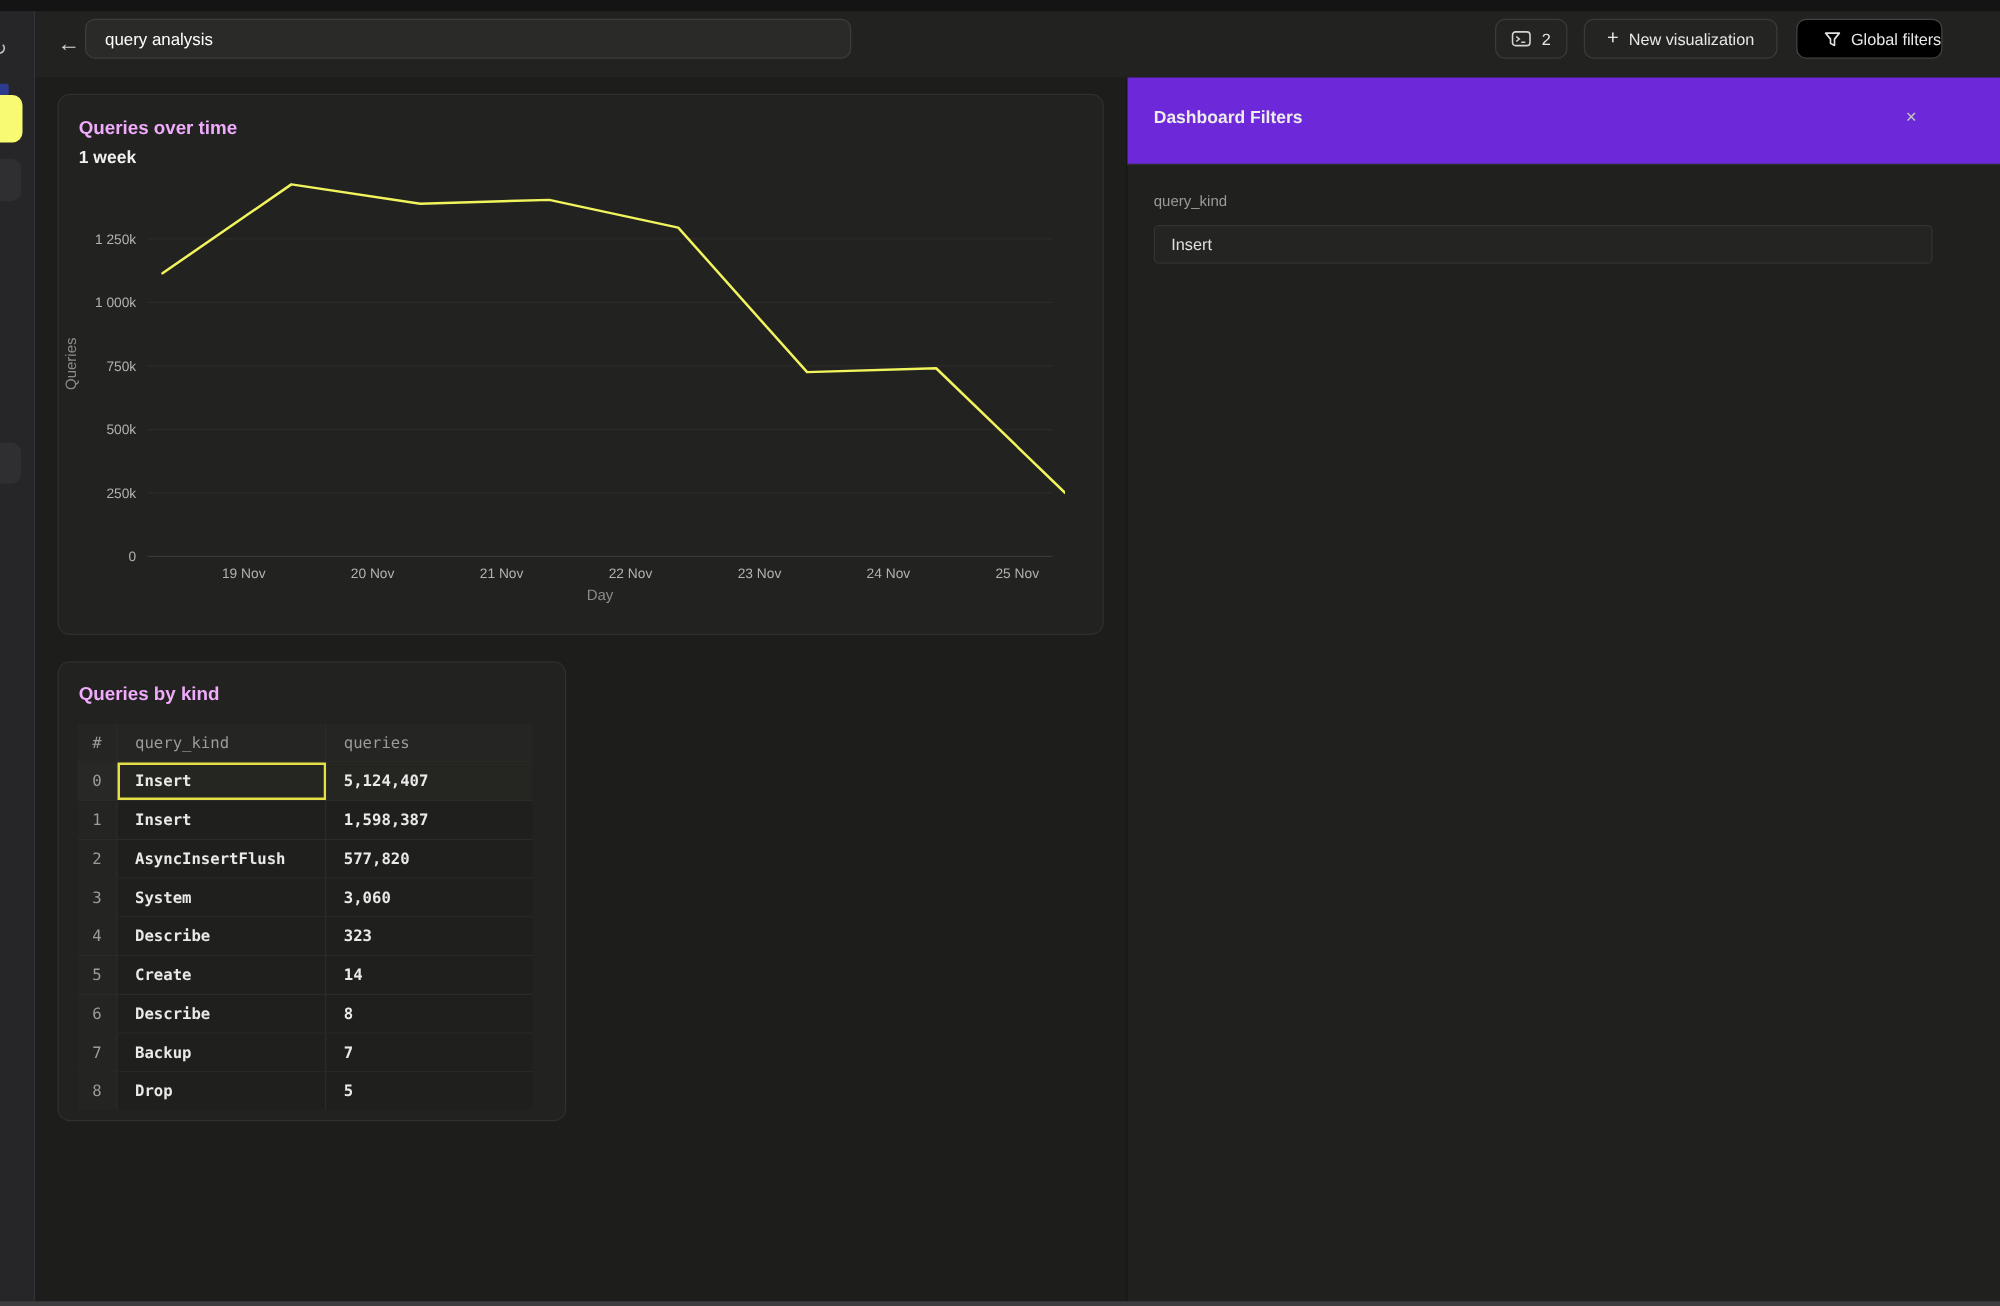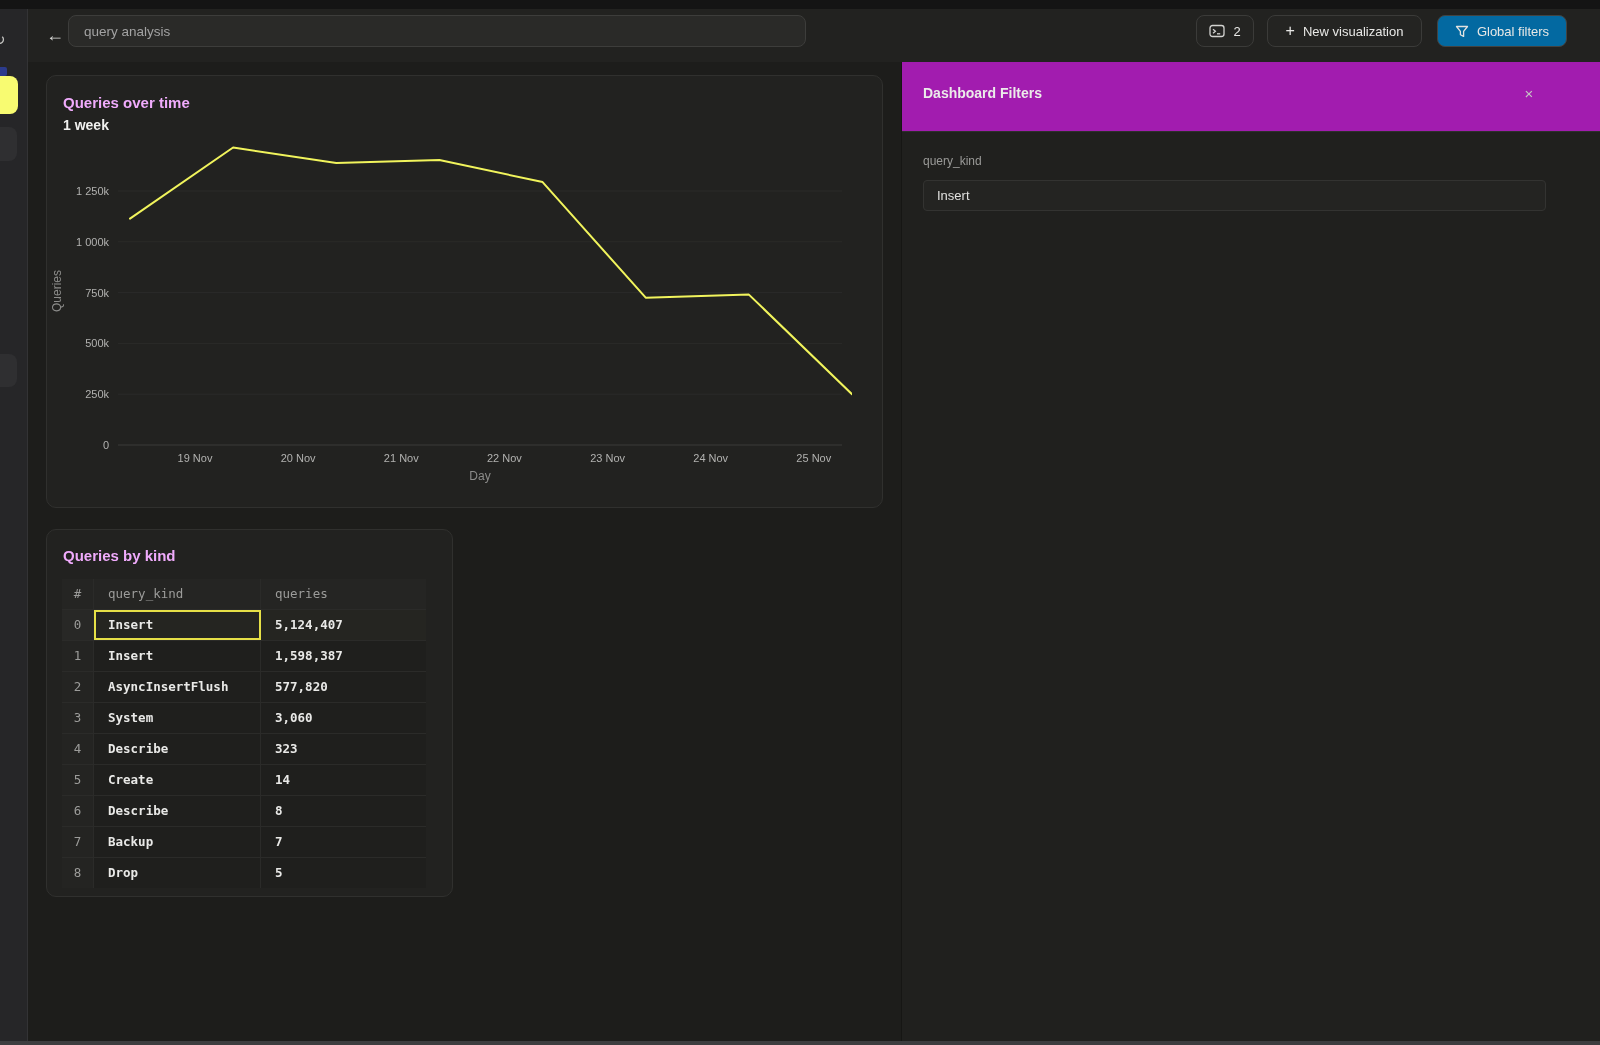--- a/index.html
+++ b/index.html
@@ -18,29 +18,29 @@
   #rail-history { left:-7px; top:22px; width:22px; height:18px; color:#c2c2c0; font-size:15px; line-height:18px; background:none; }
   #rail-focus { left:-6px; top:58px; width:13px; height:9px; background:#2c3b8c; border-radius:2px; }
   #rail-active { left:-8px; top:67px; width:26px; height:38px; background:#f8fb71; }
   #rail-item2 { left:-8px; top:118px; width:25px; height:34px; background:#2f2f31; }
   #rail-item3 { left:-8px; top:345px; width:25px; height:33px; background:#2f2f31; }
 
   
   #topbar { left:28px; top:9px; width:1572px; height:53px; background:#222220; }
   #back-btn { position:absolute; left:12px; top:10px; width:30px; height:32px; color:#d8d8d6;
               font-size:18px; line-height:32px; text-align:center; cursor:pointer; background:none; border:none; }
-  #title-input { position:absolute; left:40px; top:6px; width:738px; height:32px; background:#2a2a28;
-                 border:1px solid #3d3d3b; border-radius:8px; color:#a3a3a3; font-size:13.5px;
+  #title-input { position:absolute; left:40px; top:6px; width:613px; height:32px; background:#2a2a28;
+                 border:1px solid #3d3d3b; border-radius:8px; color:#ffffff; font-size:13.5px;
                  padding:0 15px; font-family:"Liberation Sans", sans-serif; outline:none; }
   .tb-btn { position:absolute; top:6px; height:32px; background:#242422; border:1px solid #3b3b39;
             border-radius:8px; color:#e8e8e6; font-size:13px; display:flex; align-items:center;
             justify-content:center; gap:8px; cursor:pointer; font-family:"Liberation Sans", sans-serif; }
   #tabs-btn   { left:1168px; width:58px; }
   #newviz-btn { left:1239px; width:155px; }
-  #gfilter-btn{ left:1409px; width:130px; background:#0369a1; border-color:#434341; }
+  #gfilter-btn{ left:1409px; width:117px; background:#000000; border-color:#434341;justify-content:flex-end; }
   .tb-btn svg { display:block; }
   .plus-glyph { font-size:16px; color:#e8e8e6; margin-top:-1px; }
 
   
   #main { left:29px; top:62px; width:872px; height:983px; background:#1d1d1b; }
   .card { position:absolute; background:#222220; border:1px solid #30302e; border-radius:10px; }
   #chart-card { left:17px; top:13px; width:837px; height:433px; }
   #table-card { left:17px; top:467px; width:407px; height:368px; }
   .card-title { position:absolute; left:16px; color:#f0abfc; font-size:15px; font-weight:700; }
   .card-subtitle { position:absolute; left:16px; color:#f1f1ef; font-size:14px; font-weight:700; }
@@ -60,21 +60,21 @@
   .td:last-child, .th:last-child { border-right:none; }
   .th { color:#9c9c9a; font-weight:400; }
   .td.idx { color:#9c9c9a; font-weight:400; text-align:center; padding:0; background:#242422; }
   .th.idx { text-align:center; padding:0; }
   .tr.selrow .td { background:#252521; }
   .tr.selrow .td.idx { background:#282826; }
   .td.sel { outline:2px solid #e6e047; outline-offset:-2px; }
 
   
   #panel { left:901px; top:62px; width:699px; height:983px; background:#20201e; border-left:1px solid #161614; }
-  #panel-head { position:absolute; left:0; top:0; width:100%; height:70px; background:#a21caf; border-bottom:1px solid #2e2e2c; }
+  #panel-head { position:absolute; left:0; top:0; width:100%; height:70px; background:#6d28d9; border-bottom:1px solid #2e2e2c; }
   #panel-title { position:absolute; left:21px; top:23px; color:#ececea; font-size:14px; font-weight:600; }
   #panel-close { position:absolute; right:60px; top:21px; width:22px; height:22px; color:#c6c6c4; font-size:15px;
                  line-height:22px; text-align:center; cursor:pointer; background:none; border:none; }
   .field-label { position:absolute; left:21px; color:#9a9a98; font-size:12px; }
   .field-input { position:absolute; left:21px; width:623px; height:31px; background:#242422; border:1px solid #333331;
                  border-radius:4px; color:#e0e0de; font-size:13px; padding:0 13px;
                  font-family:"Liberation Sans", sans-serif; outline:none; }
 </style>
 </head>
 <body>

